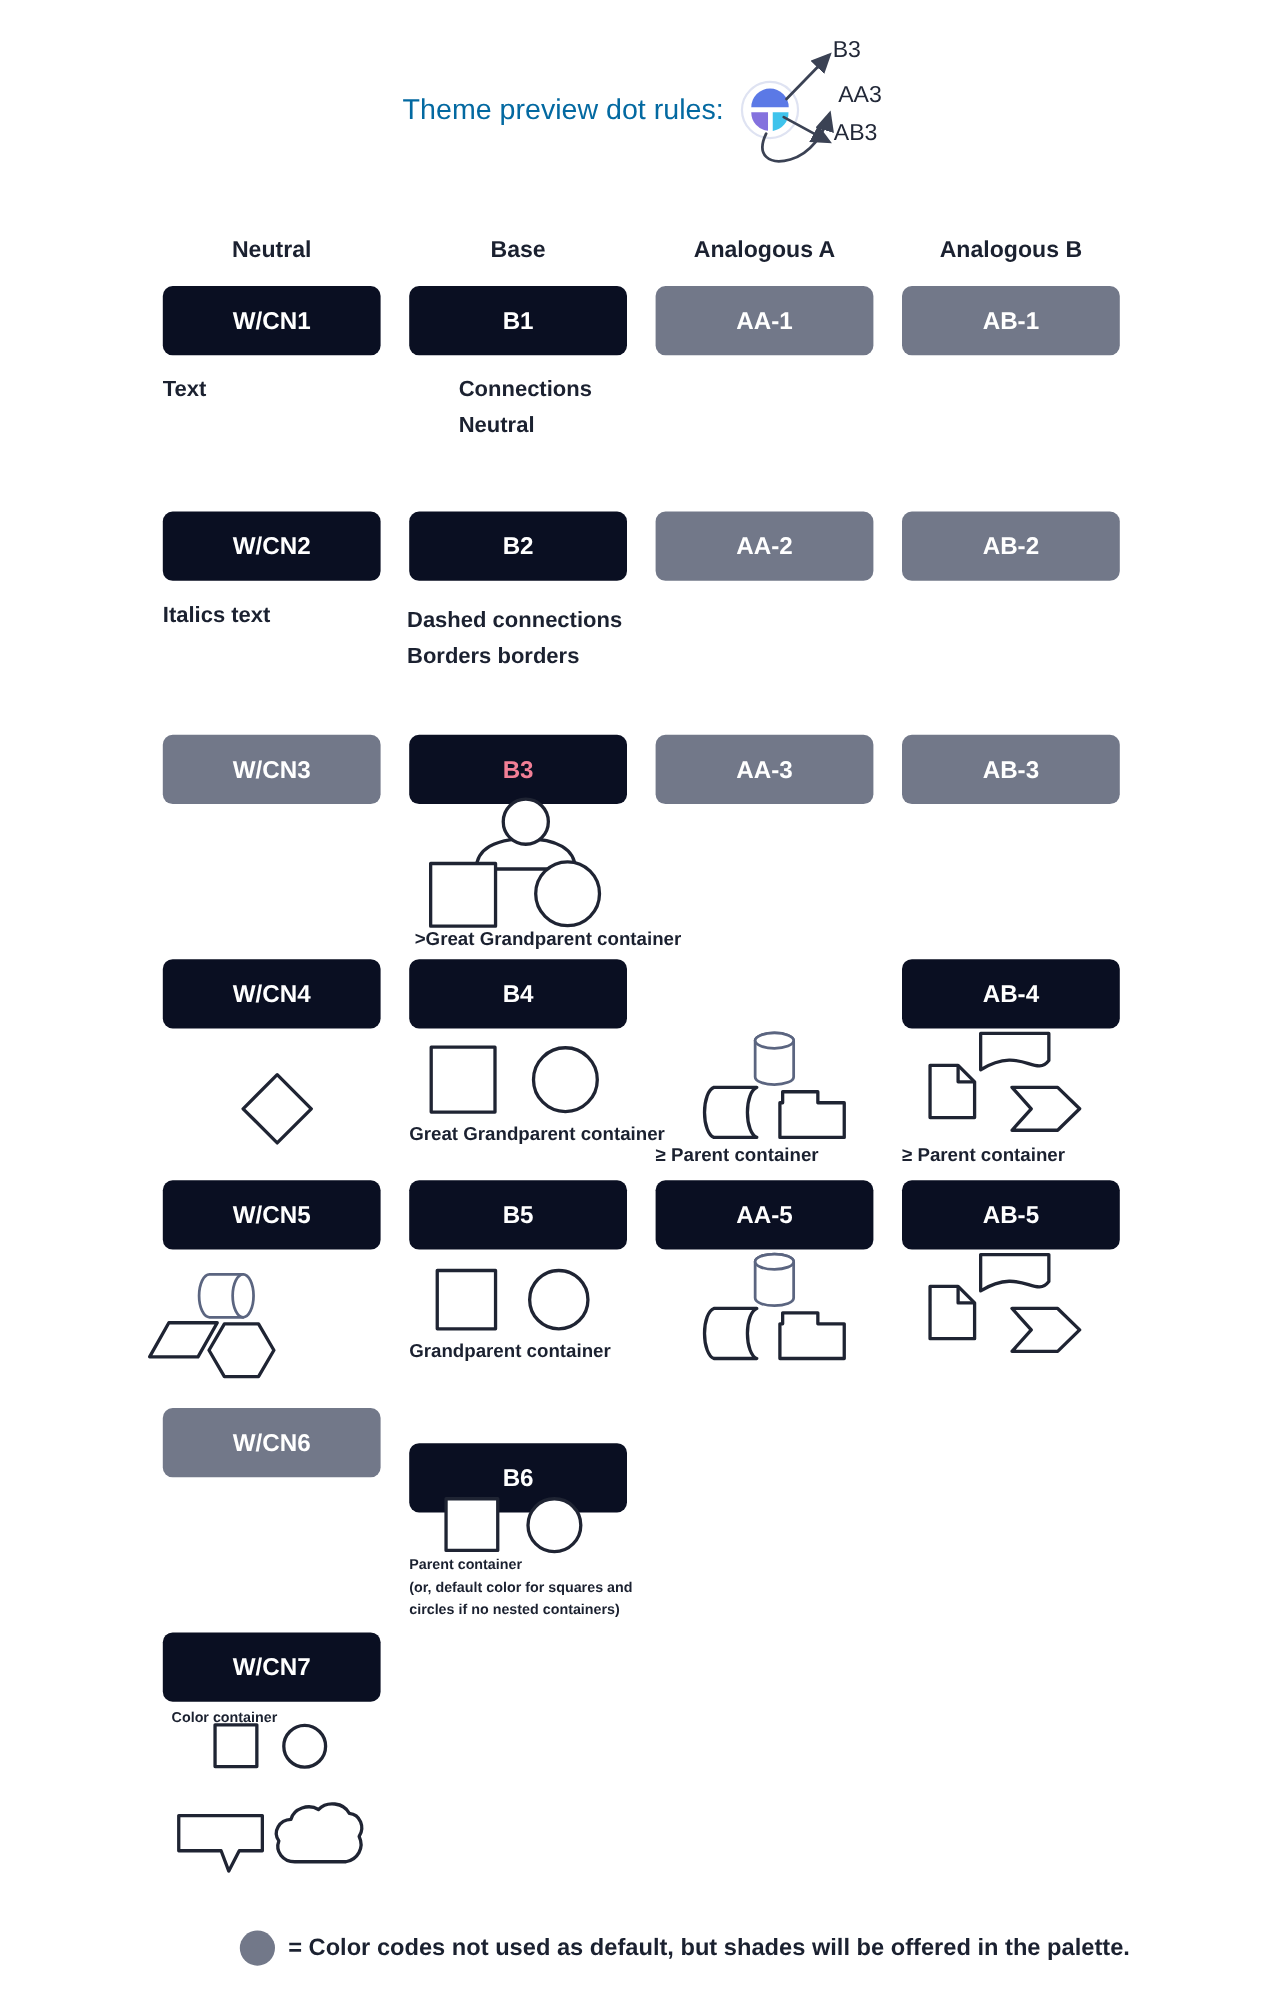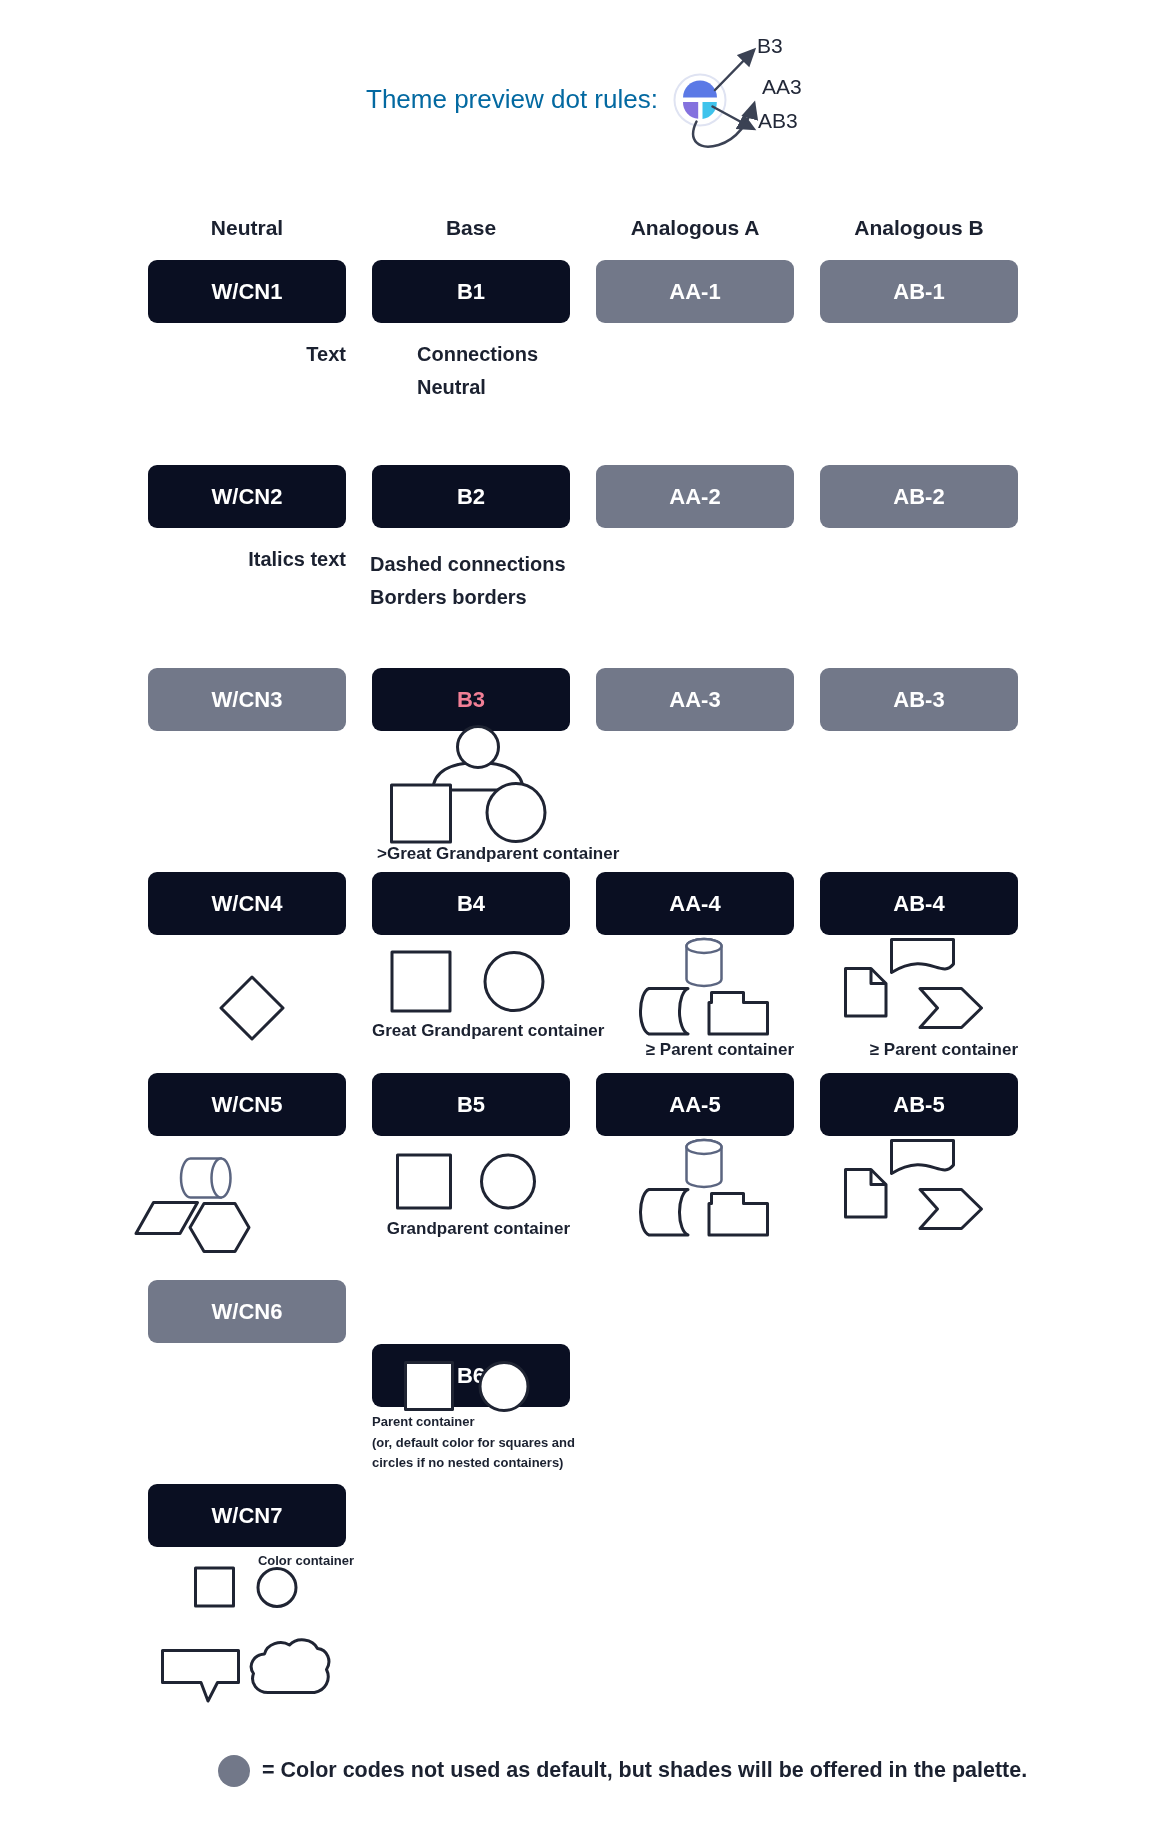--- a/index.html
+++ b/index.html
@@ -11,21 +11,21 @@
   .colhead{width:198px;text-align:center;font-size:21px;font-weight:bold;}
   .swatch{position:absolute;width:198px;height:63px;border-radius:9px;
           display:flex;align-items:center;justify-content:center;
           font-size:22px;font-weight:bold;color:#ffffff;}
   .dark{background:#0a0f22;}
   .gray{background:#727889;}
   .pinktxt{color:#f27f96;}
   .cap{font-size:20px;font-weight:bold;line-height:33px;white-space:nowrap;}
   .capsm{font-size:17px;font-weight:bold;line-height:21px;white-space:nowrap;}
   .capxs{font-size:13px;font-weight:bold;line-height:20.5px;white-space:nowrap;}
-  .center{text-align:right;}
+  .center{text-align:left;}
   .note-dot{position:absolute;width:32px;height:32px;border-radius:50%;background:#727889;}
   .note-text{font-size:21.5px;font-weight:bold;white-space:nowrap;}
   svg .shape{fill:#ffffff;stroke:#1f2433;stroke-width:3;stroke-linejoin:round;}
   svg .cyl{fill:#ffffff;stroke:#5b6580;stroke-width:2.5;stroke-linejoin:round;}
   svg .fold{fill:none;stroke:#1f2433;stroke-width:3;stroke-linejoin:round;}
   svg .arrow{fill:none;stroke:#3b4254;stroke-width:2.5;stroke-linecap:round;}
 </style>
 </head>
 <body>
 
@@ -51,30 +51,29 @@
   <div class="swatch gray" style="left:596px;top:465px;">AA-2</div>
   <div class="swatch gray" style="left:820px;top:465px;">AB-2</div>
 
   <div class="swatch gray" style="left:148px;top:668px;">W/CN3</div>
   <div class="swatch dark pinktxt" style="left:372px;top:668px;">B3</div>
   <div class="swatch gray" style="left:596px;top:668px;">AA-3</div>
   <div class="swatch gray" style="left:820px;top:668px;">AB-3</div>
 
   <div class="swatch dark" style="left:148px;top:872px;">W/CN4</div>
   <div class="swatch dark" style="left:372px;top:872px;">B4</div>
-  <div class="swatch dark" style="left:596px;top:872px;">AA-4</div>
   <div class="swatch dark" style="left:820px;top:872px;">AB-4</div>
 
   <div class="swatch dark" style="left:148px;top:1073px;">W/CN5</div>
   <div class="swatch dark" style="left:372px;top:1073px;">B5</div>
   <div class="swatch dark" style="left:596px;top:1073px;">AA-5</div>
   <div class="swatch dark" style="left:820px;top:1073px;">AB-5</div>
 
   <div class="swatch gray" style="left:148px;top:1280px;">W/CN6</div>
-  <div class="swatch dark" style="left:372px;top:1344px;">B6</div>
+  <div class="swatch dark" style="left:372px;top:1312px;">B6</div>
 
   <div class="swatch dark" style="left:148px;top:1484px;">W/CN7</div>
 
   <div class="abs cap center" style="left:148px;top:338px;width:198px;">Text</div>
   <div class="abs cap" style="left:417px;top:338px;">
     <span style="display:block;">Connections</span>
     <span style="display:block;">Neutral</span>
   </div>
 
   <div class="abs cap center" style="left:148px;top:543px;width:198px;">Italics text</div>

